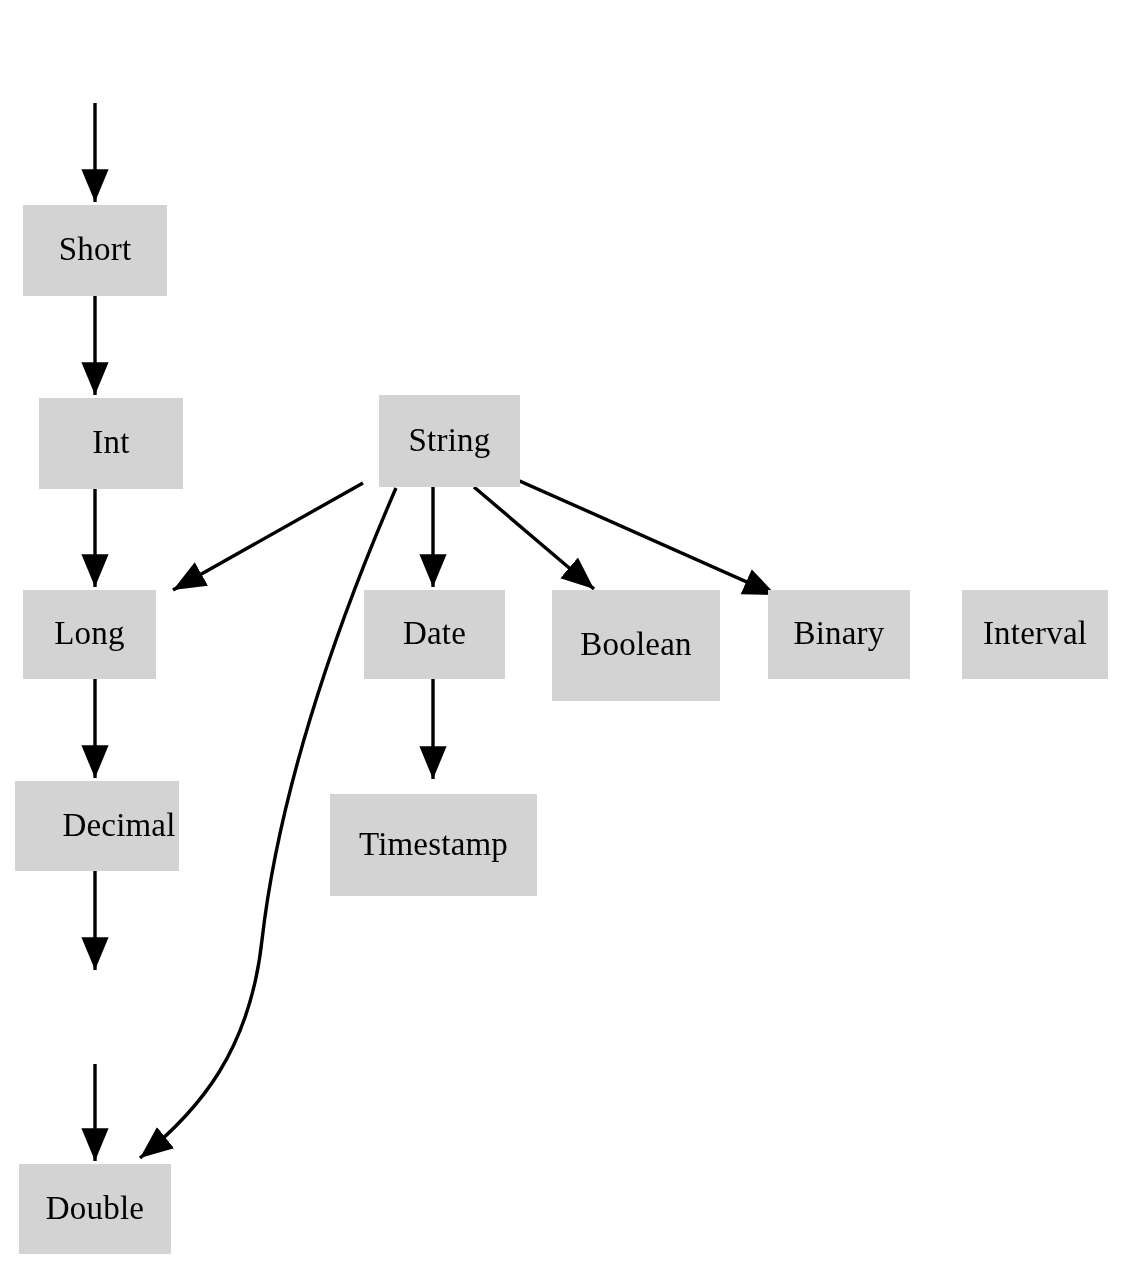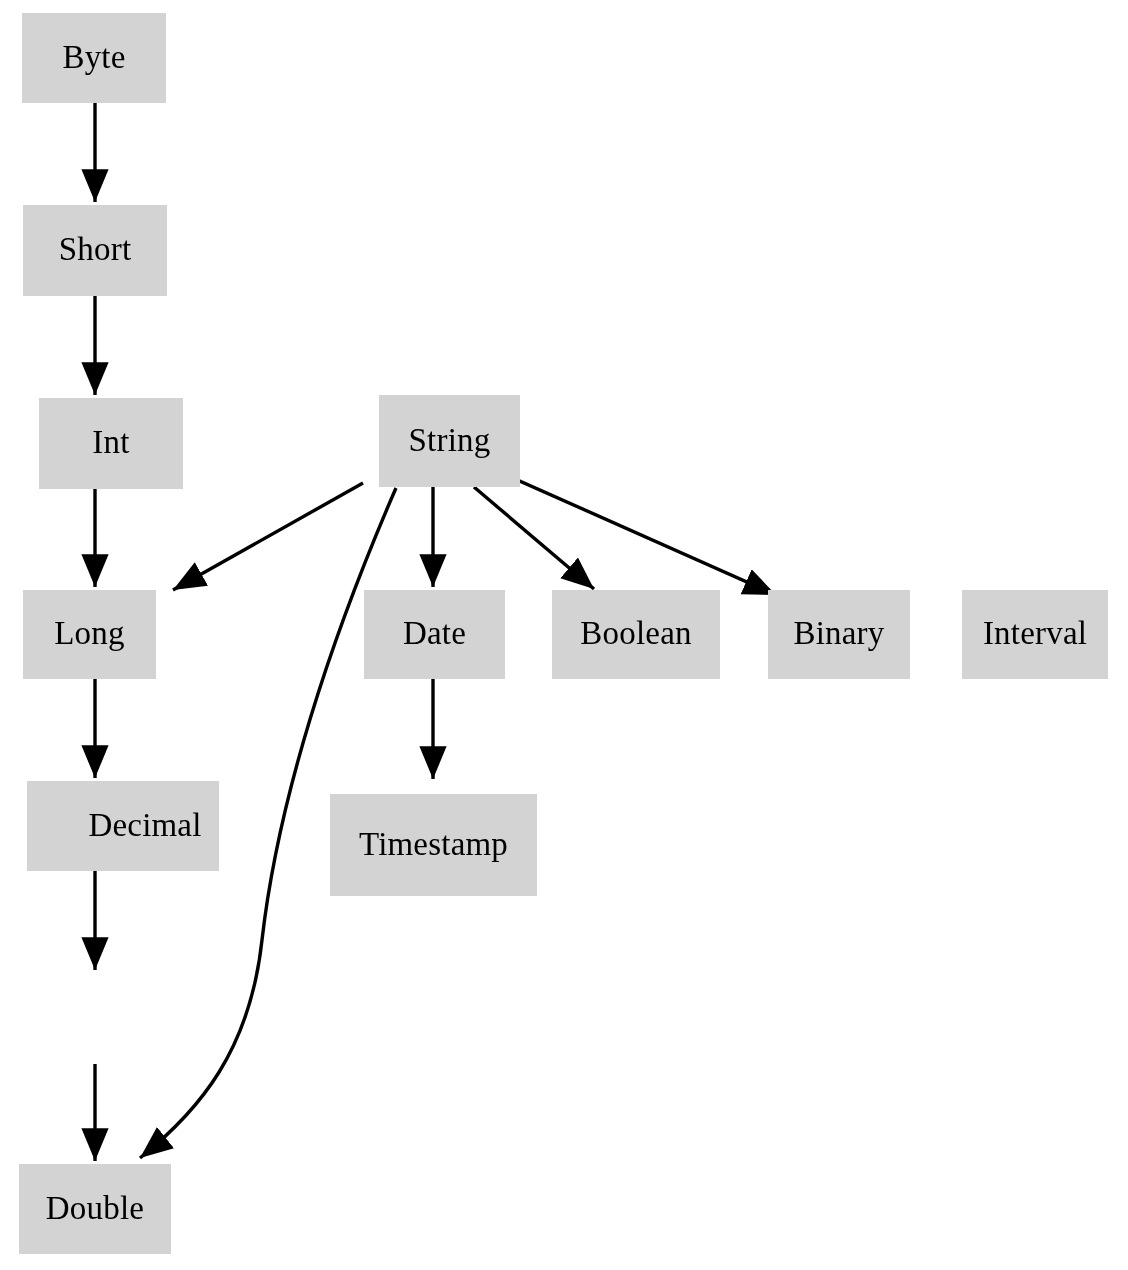--- a/index.html
+++ b/index.html
@@ -75,58 +75,55 @@
 
     <line x1="474" y1="487" x2="594" y2="589" stroke="#000000" stroke-width="3.4" marker-end="url(#arrow)"></line>
 
     <line x1="504" y1="474" x2="776" y2="595" stroke="#000000" stroke-width="3.4" marker-end="url(#arrow)"></line>
 
     <path d="M 396,488 C 330,640 278,800 262,940 C 250,1050 200,1110 140,1158" fill="none" stroke="#000000" stroke-width="3.4" marker-end="url(#arrow)"></path>
 
     <line x1="433" y1="679" x2="433" y2="779" stroke="#000000" stroke-width="3.4" marker-end="url(#arrow)"></line>
   </svg>
 
-  <div class="node" style="left:22px; top:13px; width:144px; height:90px;">
-    <span class="node-label">Byte</span>
-  </div>
 
   <div class="node" style="left:23px; top:205px; width:144px; height:91px;">
     <span class="node-label">Short</span>
   </div>
 
   <div class="node" style="left:23px; top:398px; width:144px; height:91px;margin-left:16px;">
     <span class="node-label">Int</span>
   </div>
 
   <div class="node" style="left:23px; top:590px; width:133px; height:89px;">
     <span class="node-label">Long</span>
   </div>
 
-  <div class="node" style="left:27px; top:781px; width:192px; height:90px;padding-left:44px;">
+  <div class="node" style="left:15px; top:781px; width:164px; height:90px;padding-left:44px;">
     <span class="node-label">Decimal</span>
   </div>
 
 
   <div class="node" style="left:19px; top:1164px; width:152px; height:90px;">
     <span class="node-label">Double</span>
   </div>
 
   <div class="node" style="left:379px; top:395px; width:141px; height:92px;">
     <span class="node-label">String</span>
   </div>
 
   <div class="node" style="left:364px; top:590px; width:141px; height:89px;">
     <span class="node-label">Date</span>
   </div>
 
   <div class="node" style="left:330px; top:782px; width:207px; height:102px;margin-top:12px;">
     <span class="node-label">Timestamp</span>
   </div>
 
-  <div class="node" style="left:552px; top:590px; width:168px; height:89px;">
+  <div class="node" style="left:552px; top:590px; width:168px; height:111px;">
     <span class="node-label">Boolean</span>
   </div>
 
   <div class="node" style="left:768px; top:590px; width:142px; height:89px;text-align:right;">
     <span class="node-label">Binary</span>
   </div>
 
   <div class="node" style="left:962px; top:590px; width:146px; height:89px;">
     <span class="node-label">Interval</span>
   </div>

